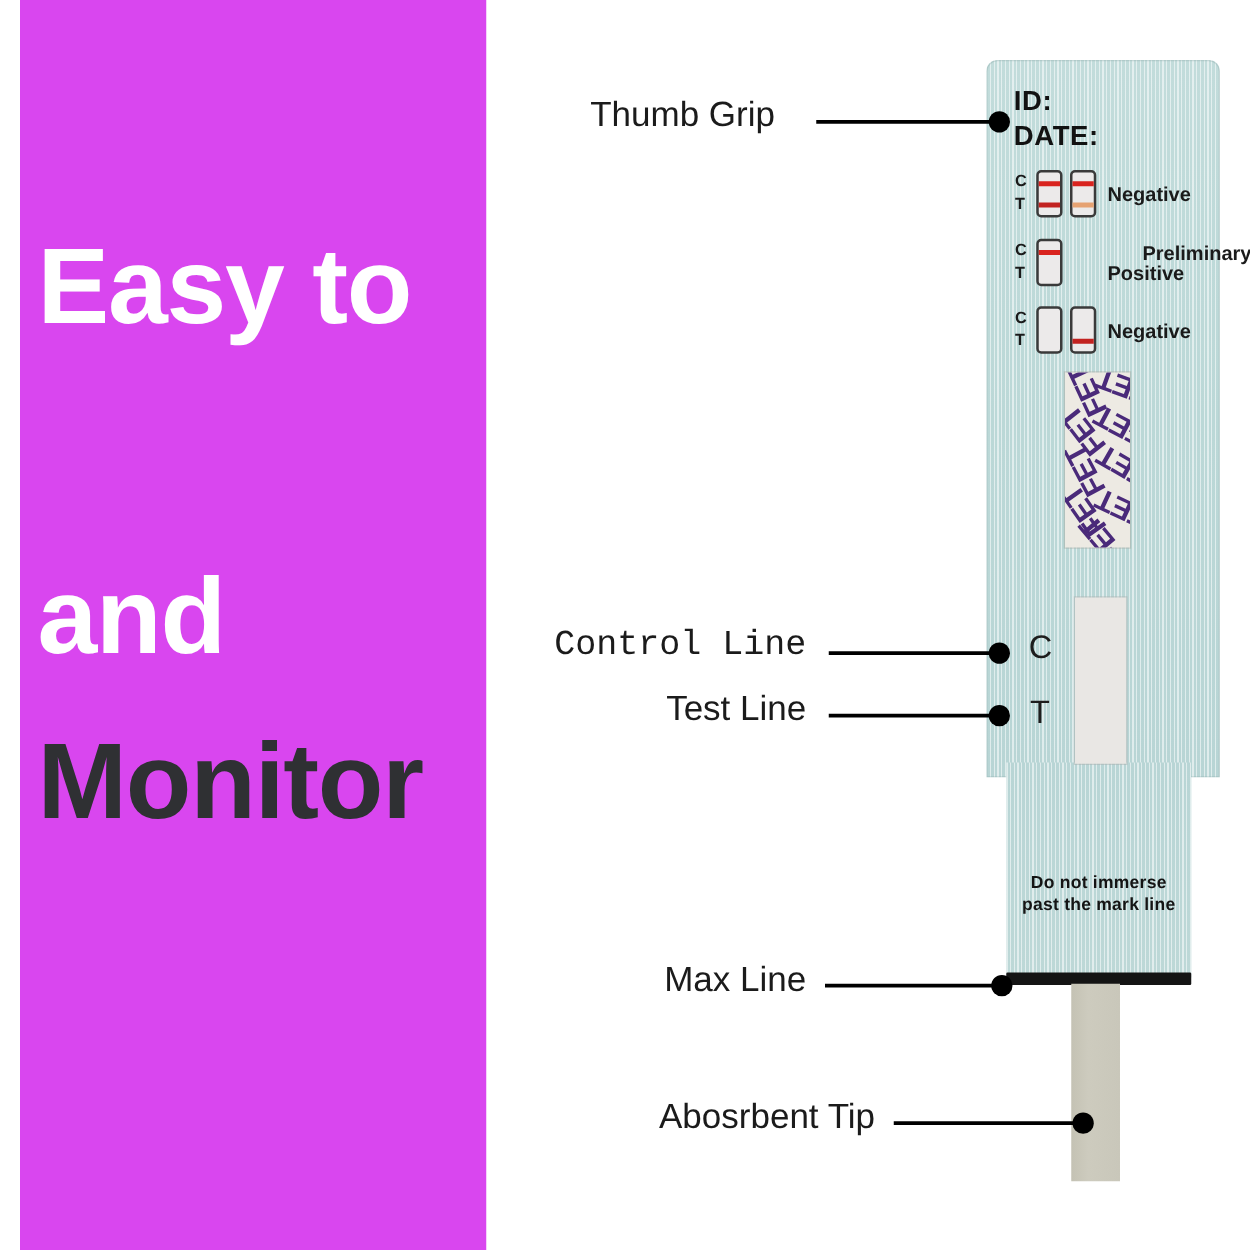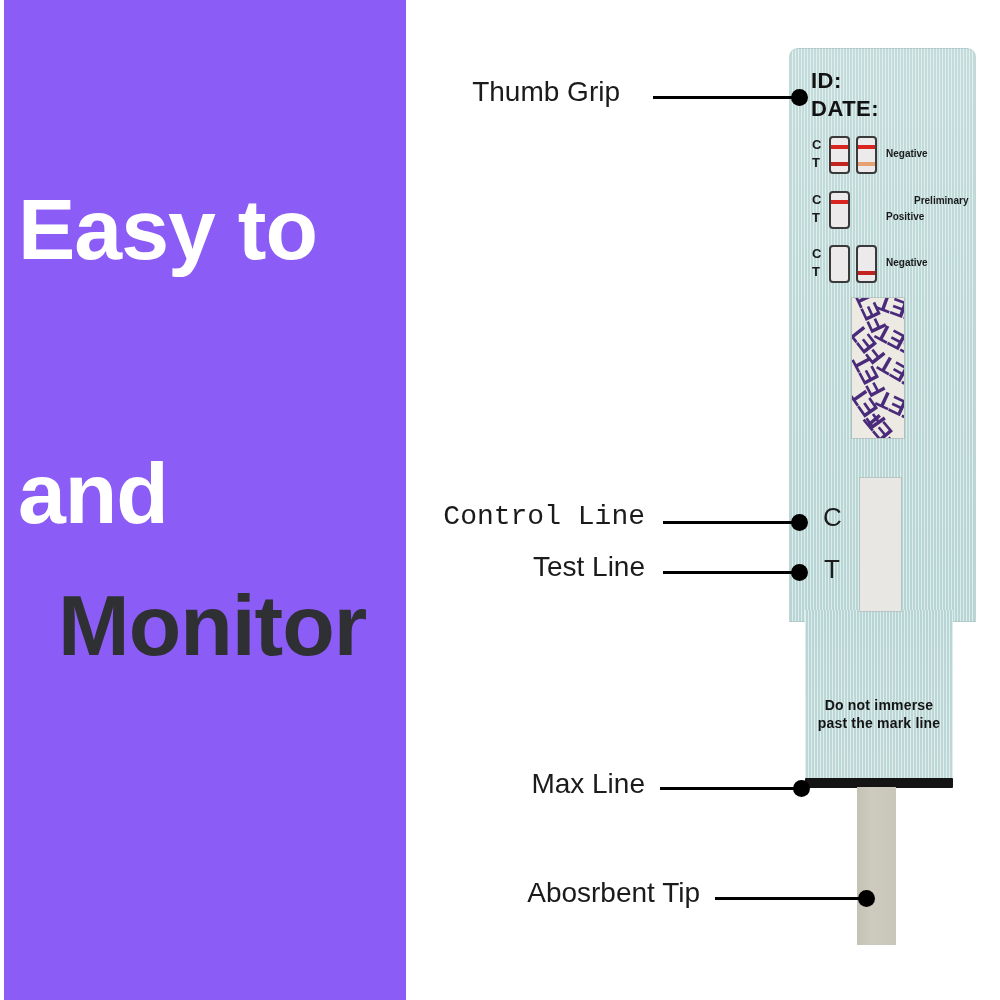--- a/index.html
+++ b/index.html
@@ -12,40 +12,40 @@
   }
   #root {
     position: relative;
     width: 1000px; height: 1000px;
     background: #ffffff;
   }
 
   
   .left-panel {
     position: absolute;
-    left: 4px; top: 0;
-    width: 402px; height: 1000px;
-    background: #8b5cf6;
+    left: 16px; top: 0;
+    width: 373px; height: 1000px;
+    background: #d946ef;
   }
   .headline {
     position: absolute;
     left: 14px;
     width: 379px;
     font-weight: bold;
     font-size: 86px;
     line-height: 1.0;
     letter-spacing: -1px;
     white-space: nowrap;
   }
   .hl-white { color: #ffffff; }
   .hl-dark  { color: #2f3033; }
   #hl0 { top: 186px; }
   #hl1 { top: 318px; }
   #hl2 { top: 450px; }
-  #hl3 { top: 582px; margin-left: 40px; }
+  #hl3 { top: 582px; }
 
   
   .callout-label {
     position: absolute;
     font-size: 28px;
     color: #1b1b1b;
     white-space: nowrap;
     text-align: right;
     font-weight: 400;
   }
@@ -136,21 +136,21 @@
   .rk-band {
     position: absolute;
     left: 0; width: 100%;
     height: 4px;
   }
   .band-c { top: 7px;  background: #d9241f; }
   .band-t { top: 24px; background: #c22220; }
   .band-t-faint { top: 24px; background: #e6a272; }
   .rk-text {
     position: absolute;
-    font-size: 10px;
+    font-size: 16px;
     font-weight: bold;
     color: #1a1a1a;
     line-height: 1.15;
     white-space: nowrap;
   }
 
   
   .fet-sticker {
     position: absolute;
     left: 852px; top: 298px;

